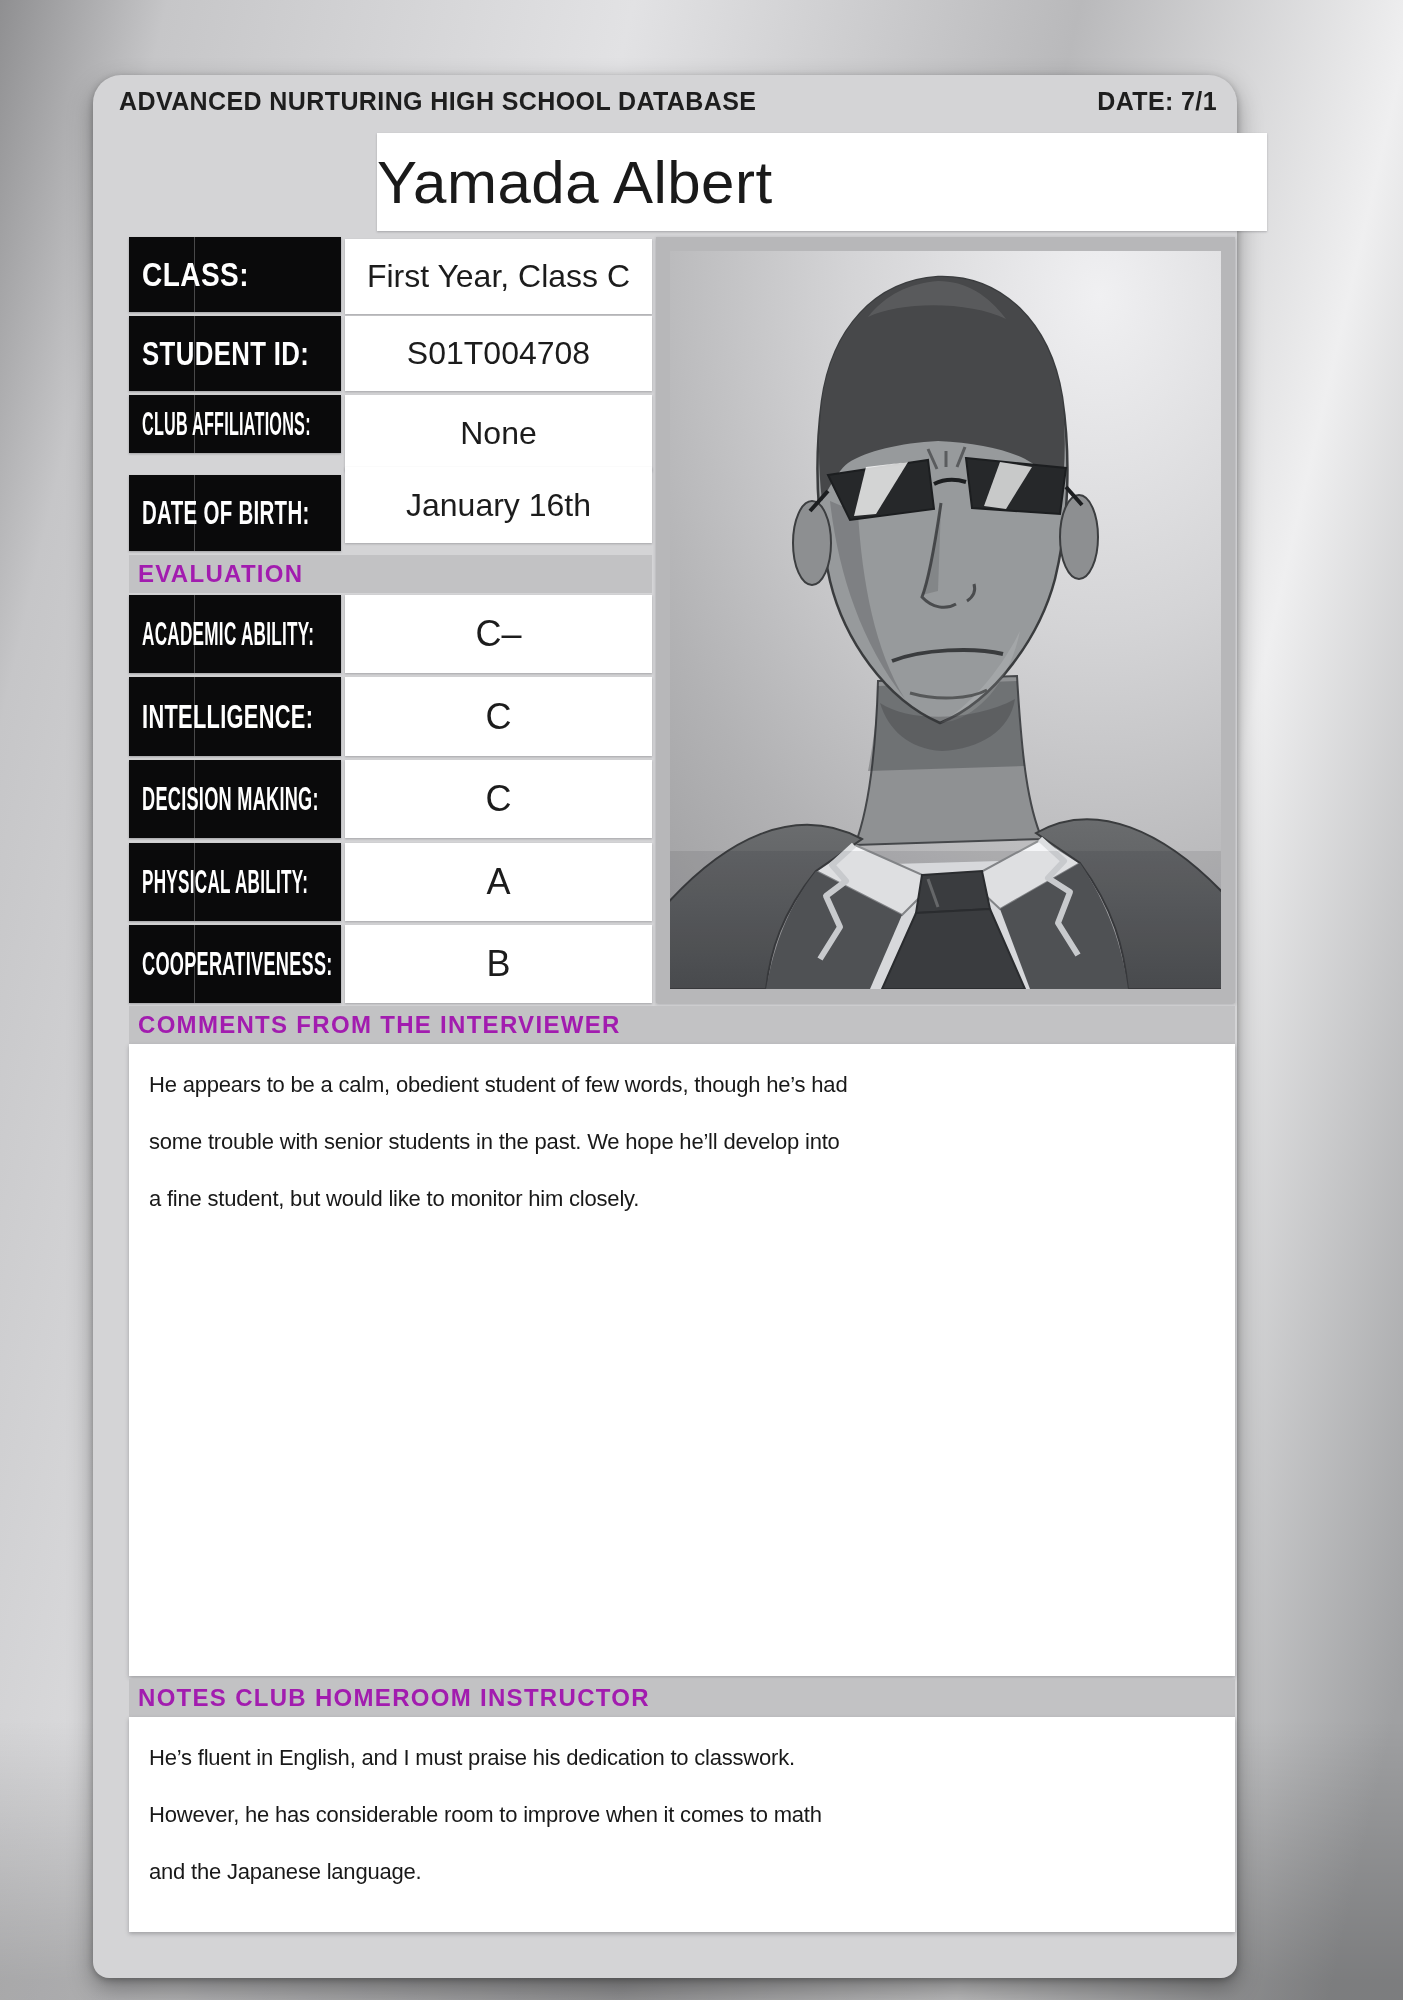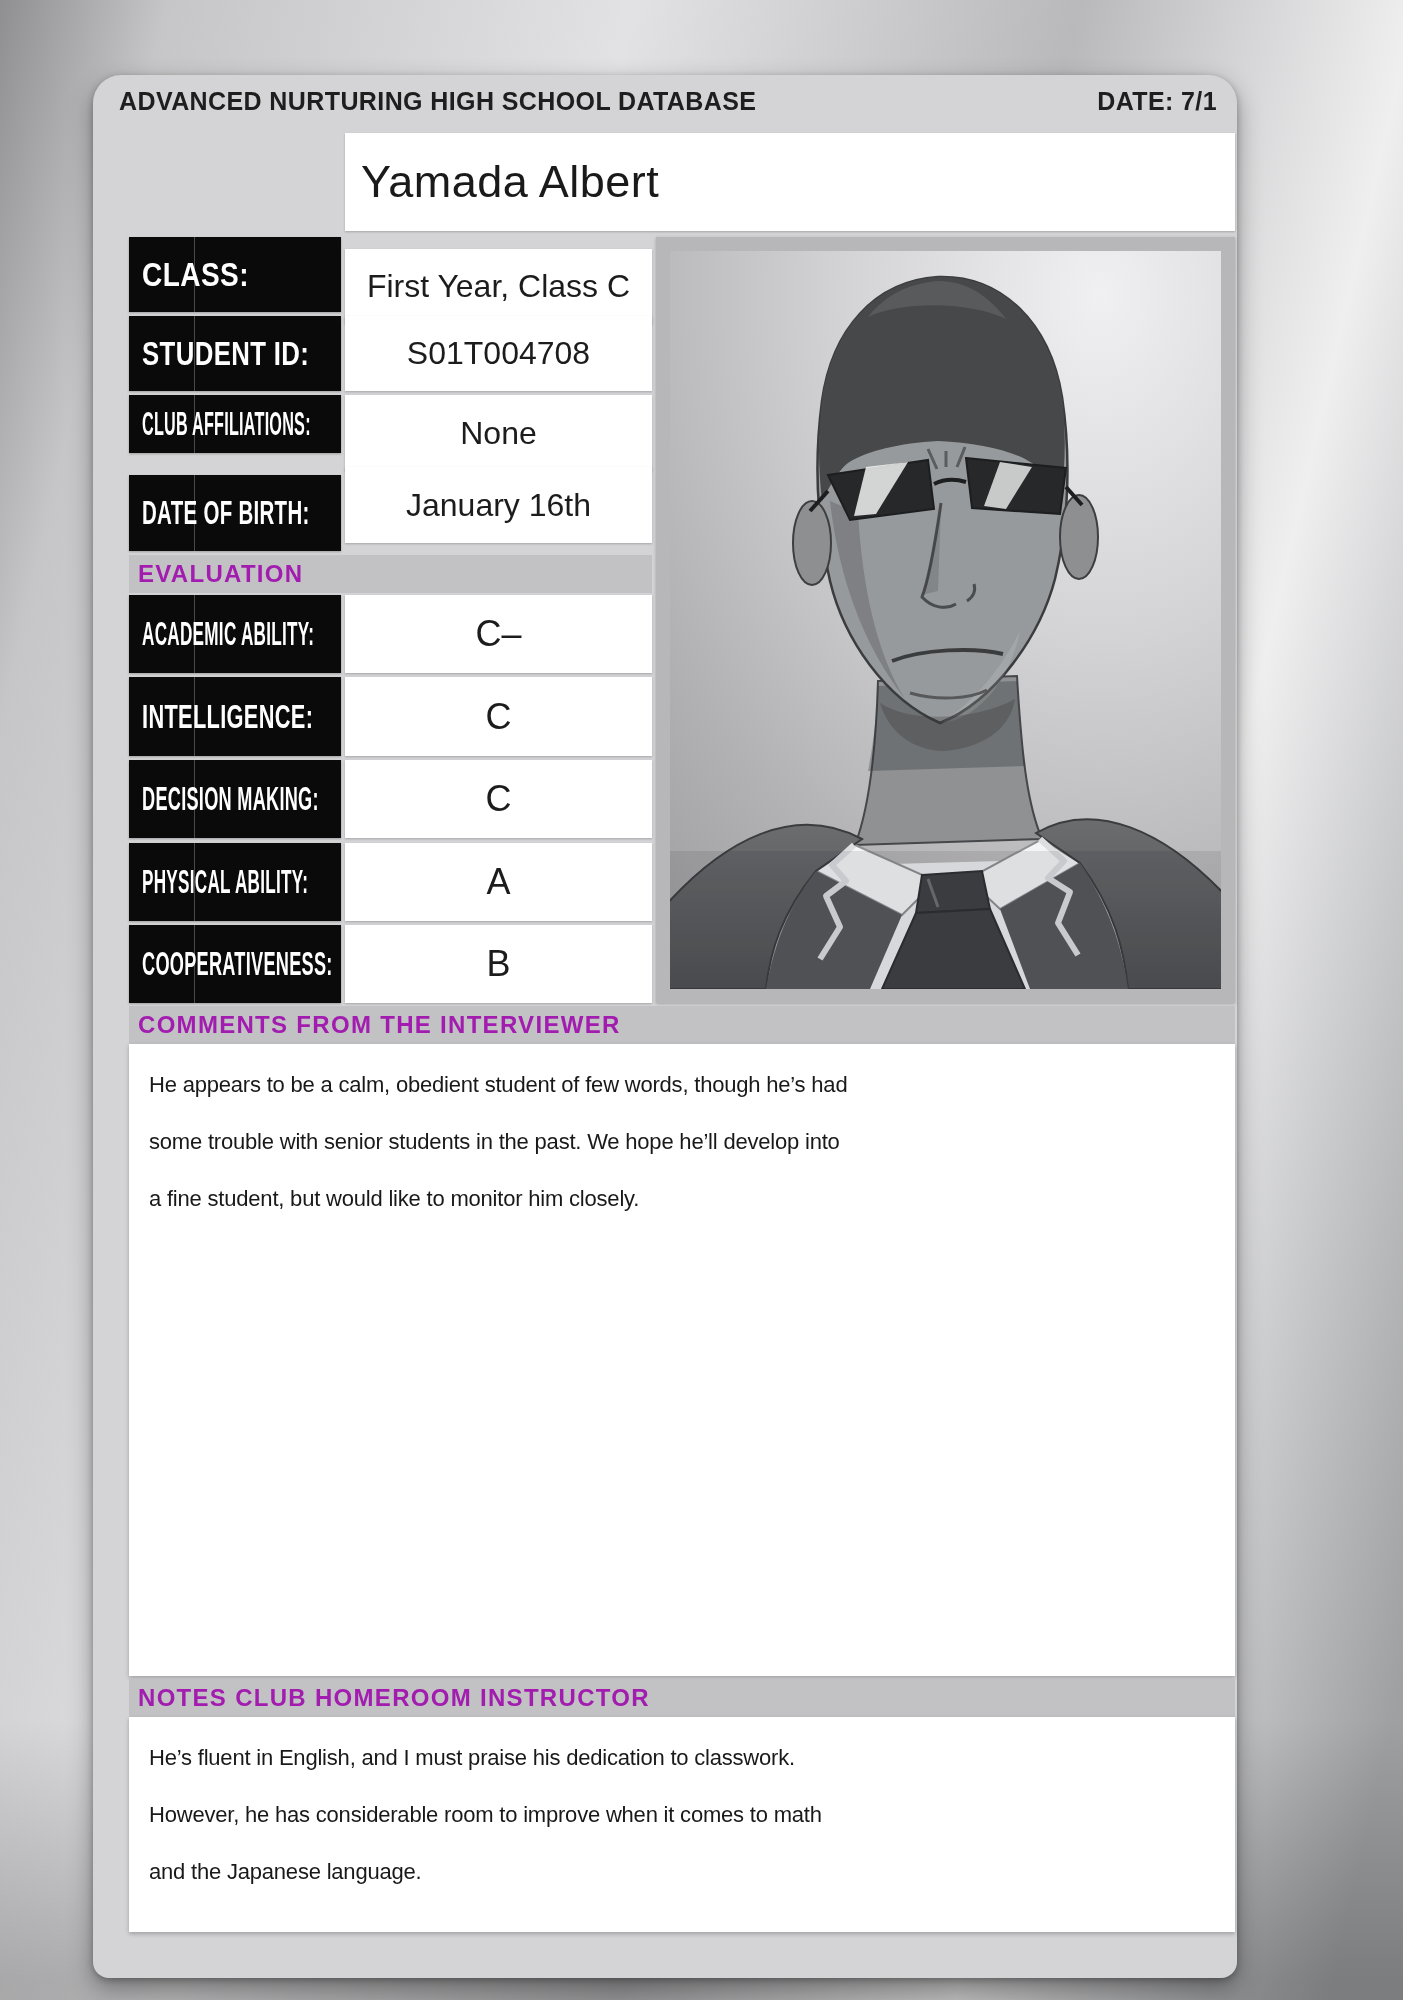--- a/index.html
+++ b/index.html
@@ -34,22 +34,22 @@
     color:#ffffff;font-weight:bold;font-size:33px;white-space:nowrap;
     display:inline-block;transform:scaleX(var(--sx,0.8));transform-origin:left center;
     letter-spacing:0.5px;
   }
   .val{
     position:absolute;left:252px;width:307px;background:#ffffff;
     display:flex;align-items:center;justify-content:center;
     font-size:32px;color:#1c1c1c;box-shadow:0 1px 2px rgba(60,60,65,0.3);
   }
   .val.name{
-    width:890px;justify-content:flex-start;padding-left:16px;box-sizing:border-box;
-    font-size:45px;font-weight:300;letter-spacing:0.5px;color:#1a1a1a;
+    width:890px;justify-content:flex-start;box-sizing:border-box;
+    font-size:60px;font-weight:300;letter-spacing:0.5px;color:#1a1a1a;margin-left:32px;
   }
   .val.grade{font-size:36px;font-weight:300;}
   .band{
     position:absolute;left:36px;height:38px;background:#c2c2c4;
     display:flex;align-items:center;padding-left:9px;box-sizing:border-box;
     font-size:24px;font-weight:bold;letter-spacing:1.3px;color:#a21caf;
   }
   .panel{
     position:absolute;left:36px;width:1106px;background:#ffffff;
     box-shadow:0 2px 4px rgba(70,70,75,0.35);box-sizing:border-box;
@@ -72,21 +72,21 @@
   <div class="hdr">
     <span class="hdr-title">ADVANCED NURTURING HIGH SCHOOL DATABASE</span>
     <span class="hdr-date">DATE: 7/1</span>
   </div>
 
   <div class="val name" style="top:58px;height:98px">Yamada Albert</div>
 
   <div class="lbl" style="top:162px;height:75px">
     <span class="cond" style="--sx:.85">CLASS:</span>
   </div>
-  <div class="val" style="top:174px;height:75px">First Year, Class C</div>
+  <div class="val" style="top:164px;height:75px">First Year, Class C</div>
 
   <div class="lbl" style="top:241px;height:75px">
     <span class="cond" style="--sx:.78">STUDENT ID:</span>
   </div>
   <div class="val" style="top:241px;height:75px">S01T004708</div>
 
   <div class="lbl" style="top:320px;height:58px">
     <span class="cond" style="--sx:.49">CLUB AFFILIATIONS:</span>
   </div>
   <div class="val" style="top:320px;height:76px">None</div>

